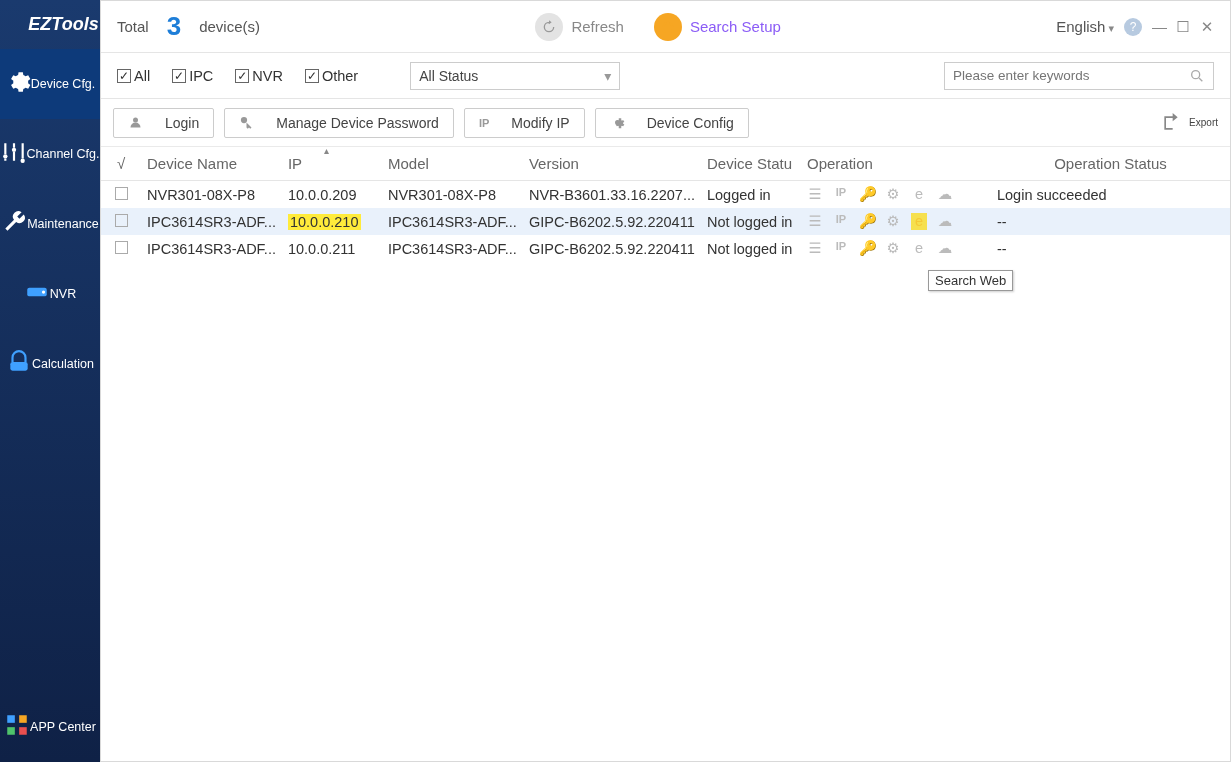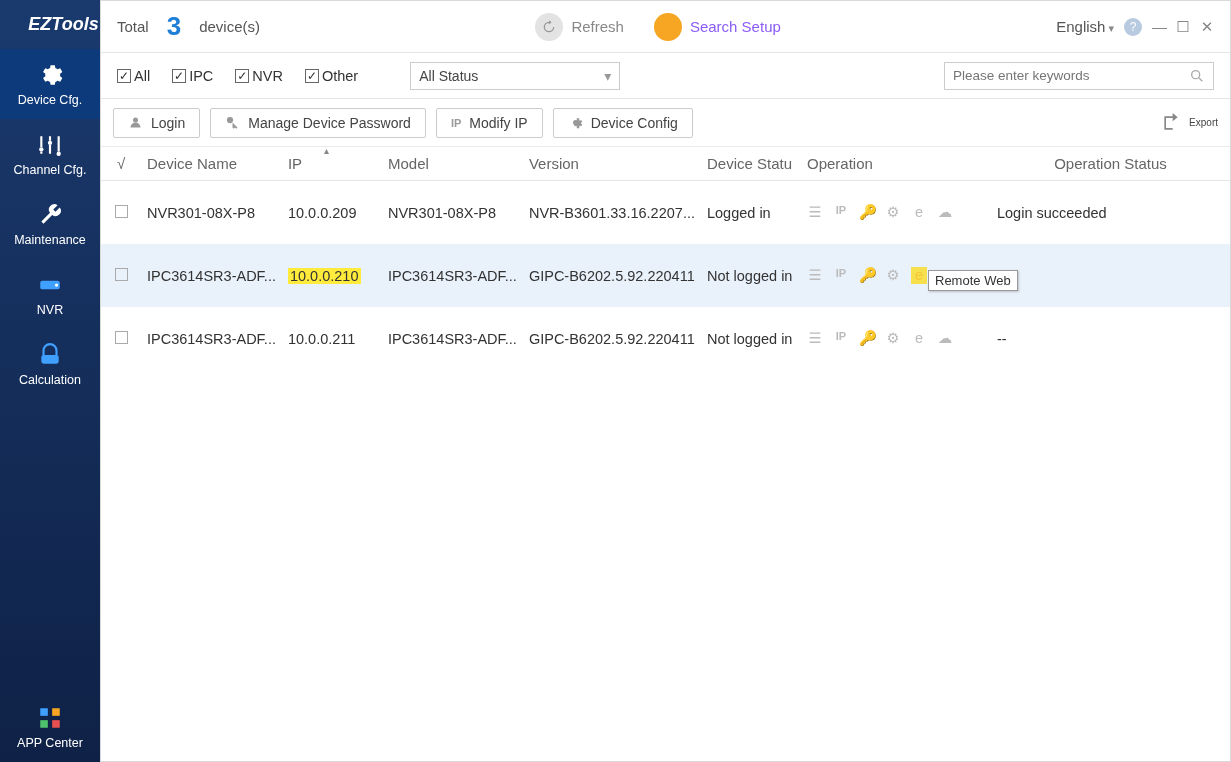--- a/index.html
+++ b/index.html
@@ -1,20 +1,20 @@
 <!DOCTYPE html>
 <html><head>
 <meta charset="utf-8">
 <style>
 * { margin: 0; padding: 0; box-sizing: border-box; font-family: "Segoe UI", Arial, sans-serif; }
 body { width: 1231px; height: 762px; overflow: hidden; background: #fff; }
 .app { display: flex; height: 100%; }
 .sidebar { width: 100px; background: linear-gradient(#1a3a6e, #0f2146); color: #fff; display: flex; flex-direction: column; }
 .logo { font-size: 18px; font-weight: bold; padding: 14px 0; text-align: center; font-style: italic; margin-left: 27px; }
-.nav-item { display: flex; flex-direction: column; align-items: center; justify-content: center; height: 70px; font-size: 12.5px; cursor: pointer; }
+.nav-item { display: flex; flex-direction: row; align-items: center; justify-content: center; height: 70px; font-size: 12.5px; cursor: pointer; }
 .nav-item.active { background: #0d3a7a; }
 .nav-item svg, .nav-item .icon { width: 26px; height: 26px; margin-bottom: 5px; }
 .sidebar-spacer { flex: 1; }
 .main { flex: 1; display: flex; flex-direction: column; border: 1px solid #d9d9d9; }
 .topbar { height: 52px; display: flex; align-items: center; padding: 0 16px; border-bottom: 1px solid #e5e5e5; }
 .total-label { color: #555; font-size: 15px; margin-right: 18px; }
 .total-count { color: #1e7ed8; font-size: 26px; font-weight: bold; margin-right: 18px; }
 .devices-label { color: #555; font-size: 15px; }
 .top-center { flex: 1; display: flex; align-items: center; justify-content: center; gap: 30px; }
 .top-action { display: flex; align-items: center; gap: 8px; color: #888; font-size: 15px; cursor: pointer; }
@@ -28,28 +28,28 @@
 .help-circle { width: 18px; height: 18px; border-radius: 50%; background: #b7cae0; color: #fff; font-size: 12px; display: flex; align-items: center; justify-content: center; cursor: pointer; }
 .win-btn { width: 14px; color: #888; cursor: pointer; font-size: 15px; text-align: center; }
 .filterbar { height: 46px; display: flex; align-items: center; padding: 0 16px; gap: 22px; border-bottom: 1px solid #e5e5e5; }
 .chk { display: flex; align-items: center; gap: 3px; font-size: 14.5px; color: #333; cursor: pointer; }
 .chk-box { width: 14px; height: 14px; border: 1px solid #666; display: flex; align-items: center; justify-content: center; font-size: 12px; color: #333; }
 .status-select { margin-left: 30px; width: 210px; height: 28px; border: 1px solid #ccc; display: flex; align-items: center; justify-content: space-between; padding: 0 8px; font-size: 14px; color: #444; cursor: pointer; }
 .filter-spacer { flex: 1; }
 .search-box { width: 270px; height: 28px; border: 1px solid #ccc; display: flex; align-items: center; padding: 0 8px; }
 .search-box input { flex: 1; border: none; outline: none; font-size: 13.5px; color: #444; }
 .toolbar { height: 48px; display: flex; align-items: center; padding: 0 12px; gap: 10px; border-bottom: 1px solid #eaeaea; }
-.btn { height: 30px; border: 1px solid #ccc; border-radius: 2px; background: #fff; display: flex; align-items: center; gap: 8px; padding: 0 14px; font-size: 14px; color: #444; cursor: pointer; }
+.btn { height: 30px; border: 1px solid #ccc; border-radius: 2px; background: #fff; display: flex; align-items: center; gap: 22px; padding: 0 14px; font-size: 14px; color: #444; cursor: pointer; }
 .btn svg { width: 15px; height: 15px; }
 .toolbar-spacer { flex: 1; }
 .export { display: flex; align-items: center; gap: 8px; color: #444; font-size: 10px; cursor: pointer; }
 .table-wrap { flex: 1; overflow: auto; }
 table { width: 100%; border-collapse: collapse; }
 thead th { text-align: left; font-weight: normal; color: #666; font-size: 15px; padding: 8px 6px; border-bottom: 1px solid #e5e5e5; position: relative; }
-tbody td { font-size: 14.5px; color: #333; padding: 23px 6px; white-space: nowrap; overflow: hidden; text-overflow: ellipsis; }
+tbody td { font-size: 14.5px; color: #333; padding: 5px 6px; white-space: nowrap; overflow: hidden; text-overflow: ellipsis; }
 tbody tr:nth-child(2) { background: #e9f1fb; }
 .row-chk { width: 13px; height: 13px; border: 1px solid #aaa; display: inline-block; }
 .hi { background: #ffeb3b; padding: 0 2px; }
 .op-icons { display: flex; gap: 10px; color: #bbb; }
 .op-icons span { cursor: pointer; width: 16px; text-align: center; }
 .sort-ind { position:absolute; top:-2px; left:42px; font-size:10px; color:#888; }
 .tooltip { position: absolute; left: 928px; top: 270px; background: #fff; border: 1px solid #999; padding: 2px 6px; font-size: 13px; color: #333; box-shadow: 1px 1px 2px rgba(0,0,0,.2); }
 .ip-txt { font-size:11px; font-weight:bold; }
 .col-chk{width:40px}.col-name{width:130px}.col-ip{width:100px}.col-model{width:130px}.col-ver{width:170px}.col-dstat{width:100px}.col-op{width:190px}
 </style>
@@ -284,13 +284,13 @@
     </div>
               </td>
     <td>--</td>
             </tr>
           </tbody>
       </table>
     </div>
   </div>
 </div>
 
-<div class="tooltip">Remote Web</div>
+<div class="tooltip">Search Web</div>
 
 </body></html>

